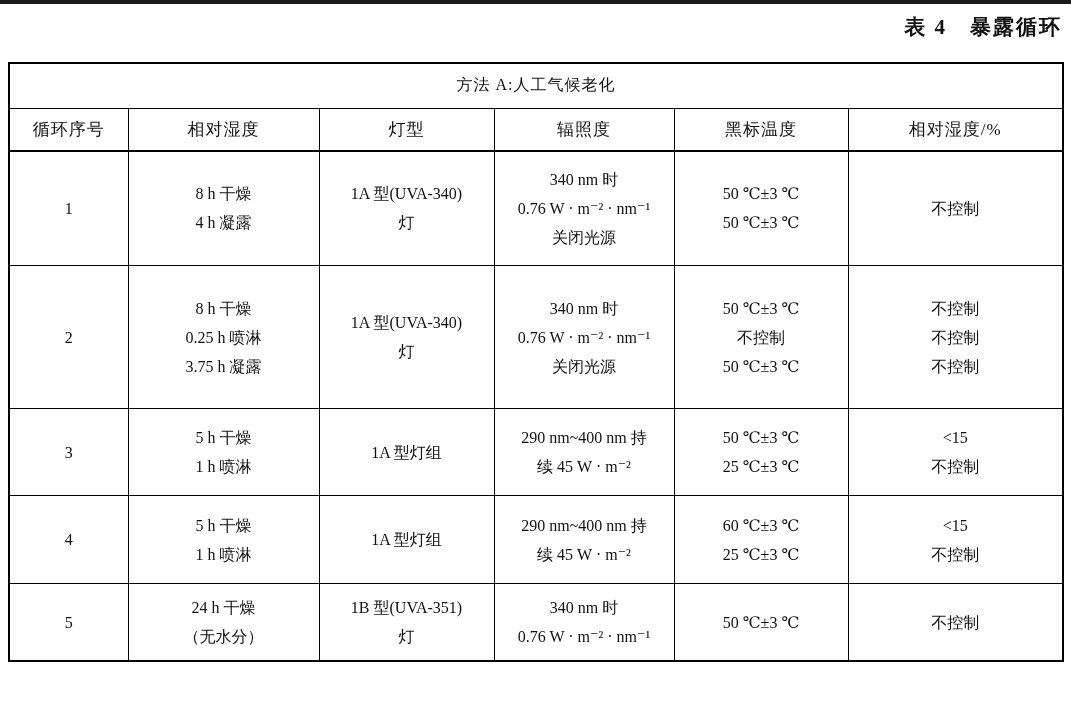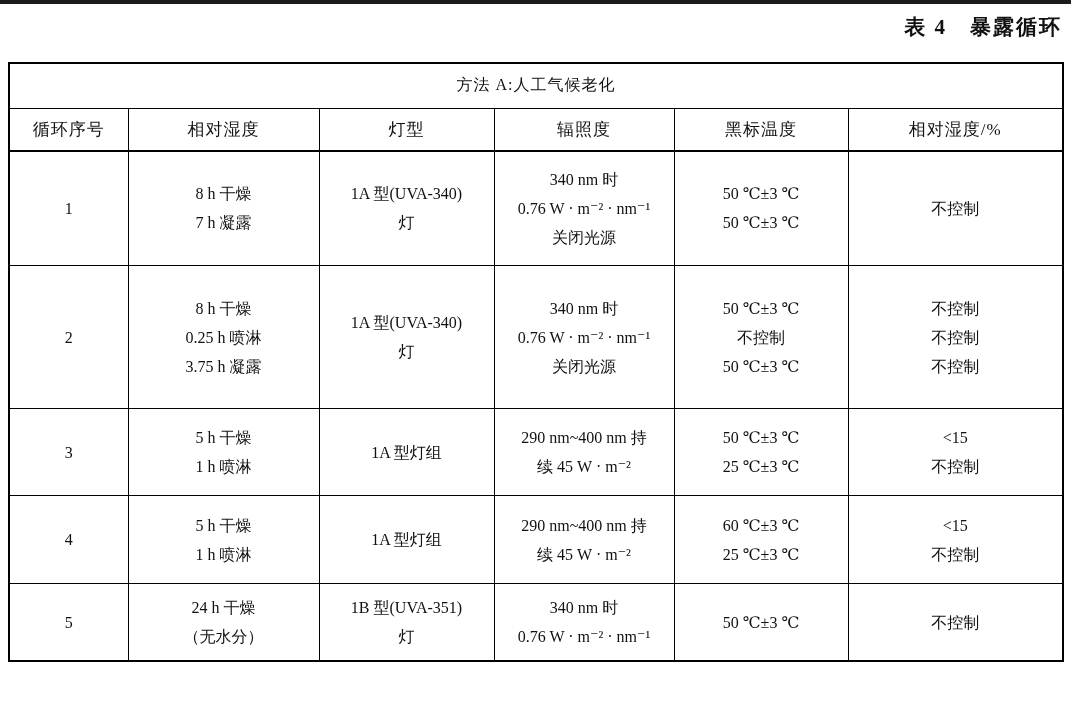--- a/index.html
+++ b/index.html
@@ -94,21 +94,21 @@
         <td>黑标温度</td>
         <td>相对湿度/%</td>
       </tr>
 
       <tr class="row-1">
         <td>
             <div class="ln">1</div>
           </td>
         <td>
           <div class="ln">8 h 干燥</div>
-          <div class="ln">7 h 凝露</div>
+          <div class="ln">4 h 凝露</div>
         </td>
         <td>
           <div class="ln">1A 型(UVA-340)</div>
           <div class="ln">灯</div>
         </td>
         <td>
           <div class="ln">340 nm 时</div>
           <div class="ln">0.76 W · m⁻² · nm⁻¹</div>
           <div class="ln">关闭光源</div>
         </td>

